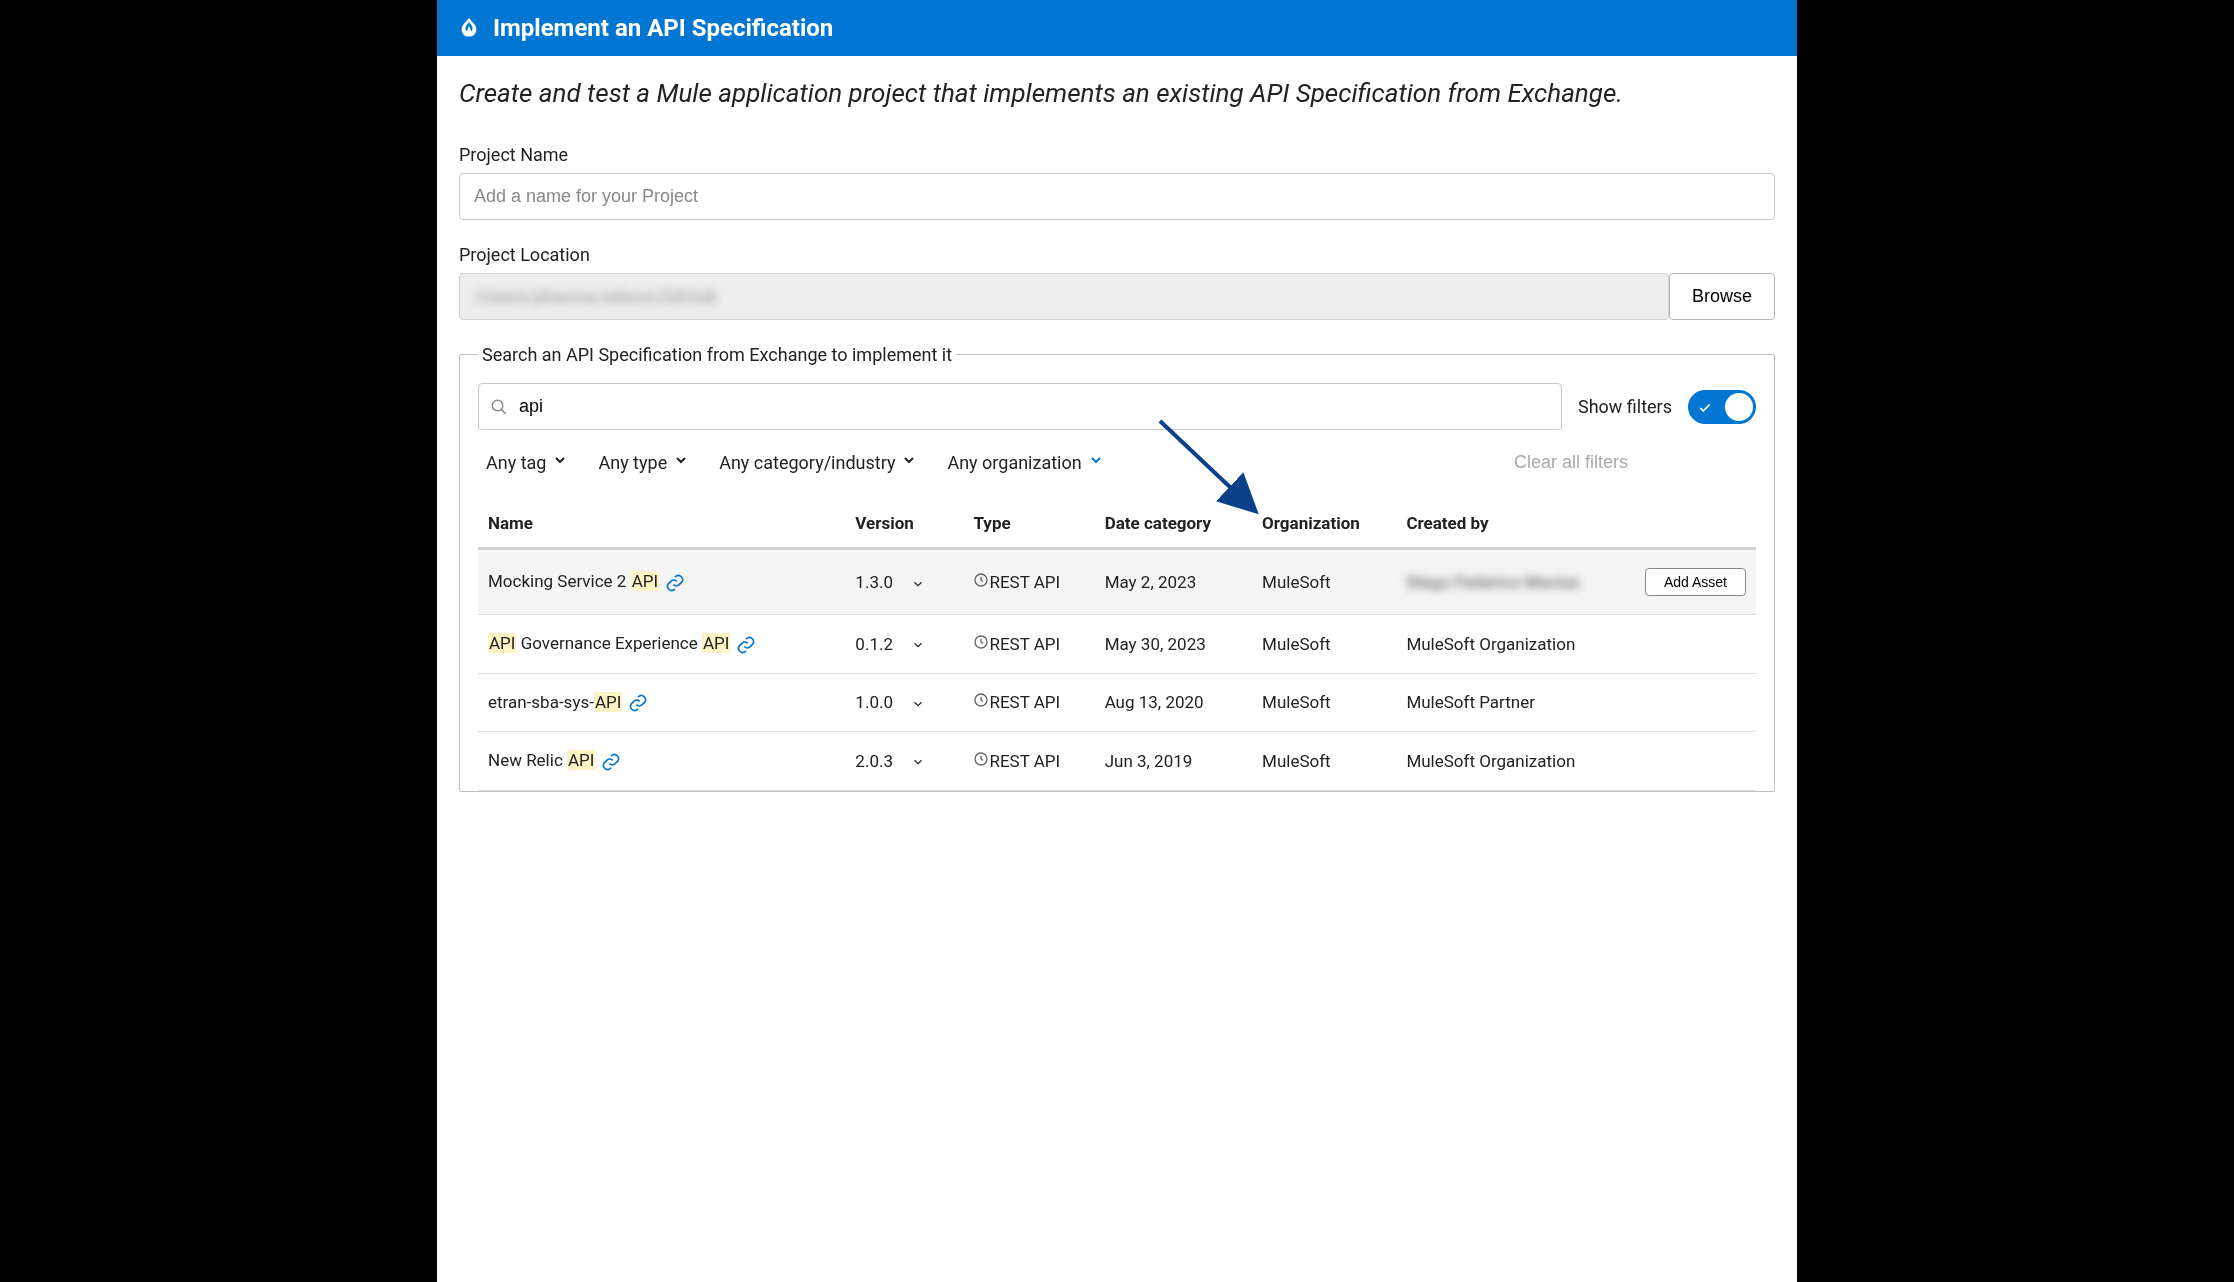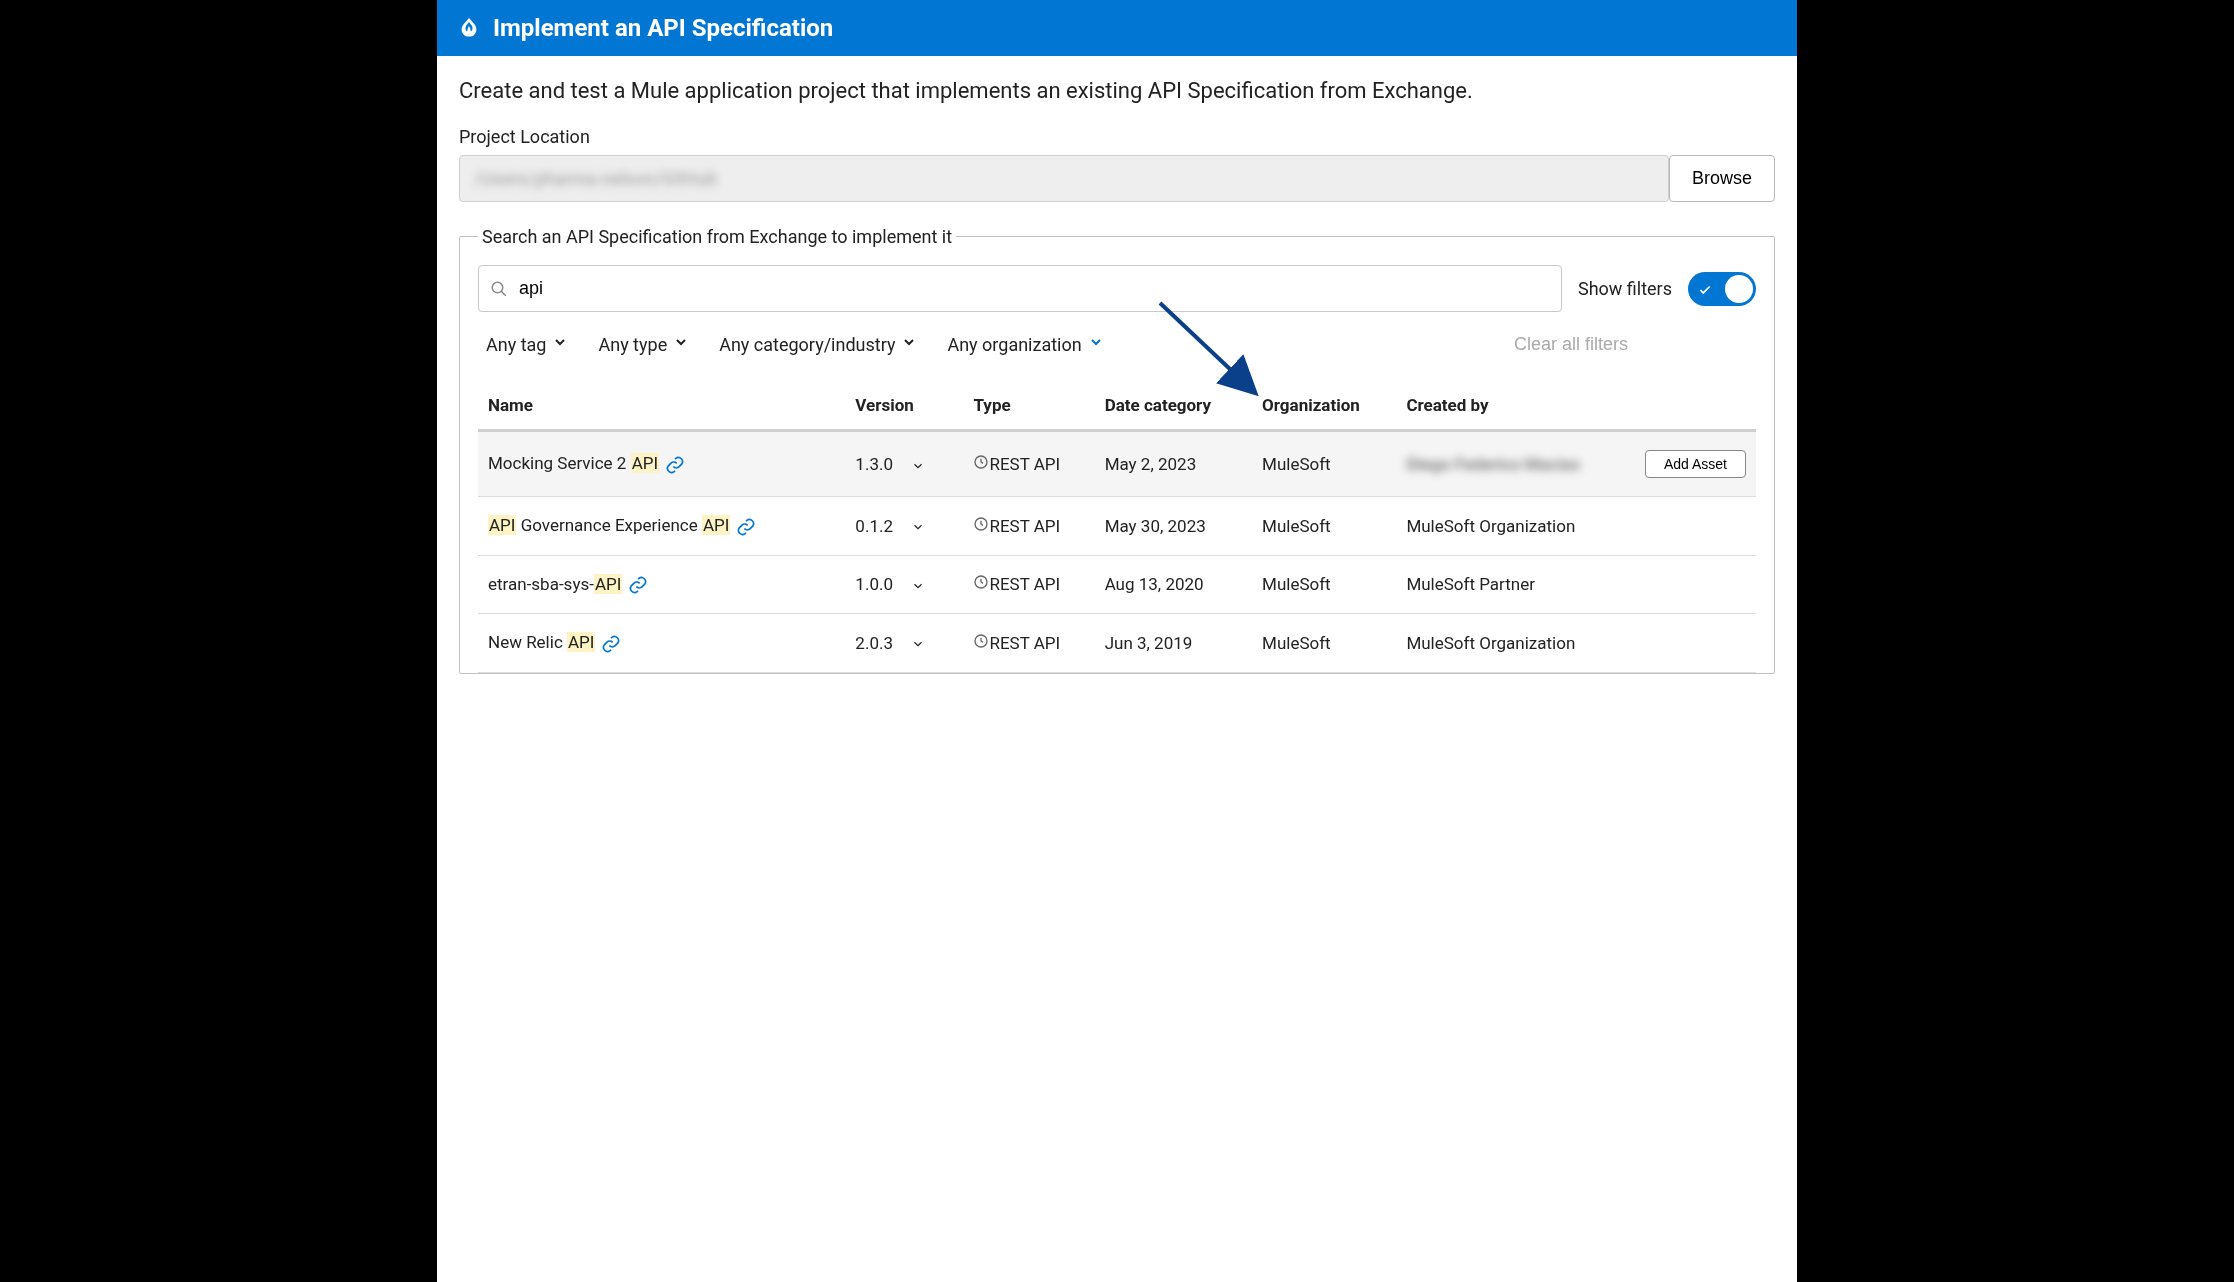--- a/index.html
+++ b/index.html
@@ -27,23 +27,24 @@
   }
   .titlebar .icon svg { width: 24px; height: 24px; display: block; }
   .titlebar h1 {
     font-size: 24px;
     font-weight: 700;
   }
   .content {
     padding: 22px 22px 0 22px;
   }
   .description {
-    font-size: 22px;
-    color: #222;
-    margin-bottom: 23px;
+    font-size: 26px;
+    color: #222;
+    margin-bottom: 36px;
+    font-style: italic;
   }
   .field-group { margin-bottom: 24px; }
   .field-label {
     display: block;
     font-size: 18px;
     color: #222;
     margin-bottom: 8px;
   }
   .text-input {
     width: 100%;
@@ -247,20 +248,24 @@
           <path d="M12 2 L6 9 C4 12 4 16 7 19 C9 21 15 21 17 19 C20 16 20 12 18 9 Z M12 6 L15 10 C16 12 15.5 14.5 14 15.5 L13 12 L12 10 L11 12 L10 15.5 C8.5 14.5 8 12 9 10 Z"></path>
         </svg>
     </span>
     <h1>Implement an API Specification</h1>
   </div>
 
   <div class="content">
 
     <p class="description">Create and test a Mule application project that implements an existing API Specification from Exchange.</p>
 
+    <div class="field-group">
+      <label class="field-label">Project Name</label>
+      <input class="text-input" type="text" placeholder="Add a name for your Project" style="">
+    </div>
 
     <div class="field-group">
       <label class="field-label">Project Location</label>
       <div class="location-row">
         <div class="location-input">
           <span class="loc-blur">/Users/pharma.nelson/GitHub</span>
         </div>
         <button class="browse-btn">Browse</button>
       </div>
     </div>

